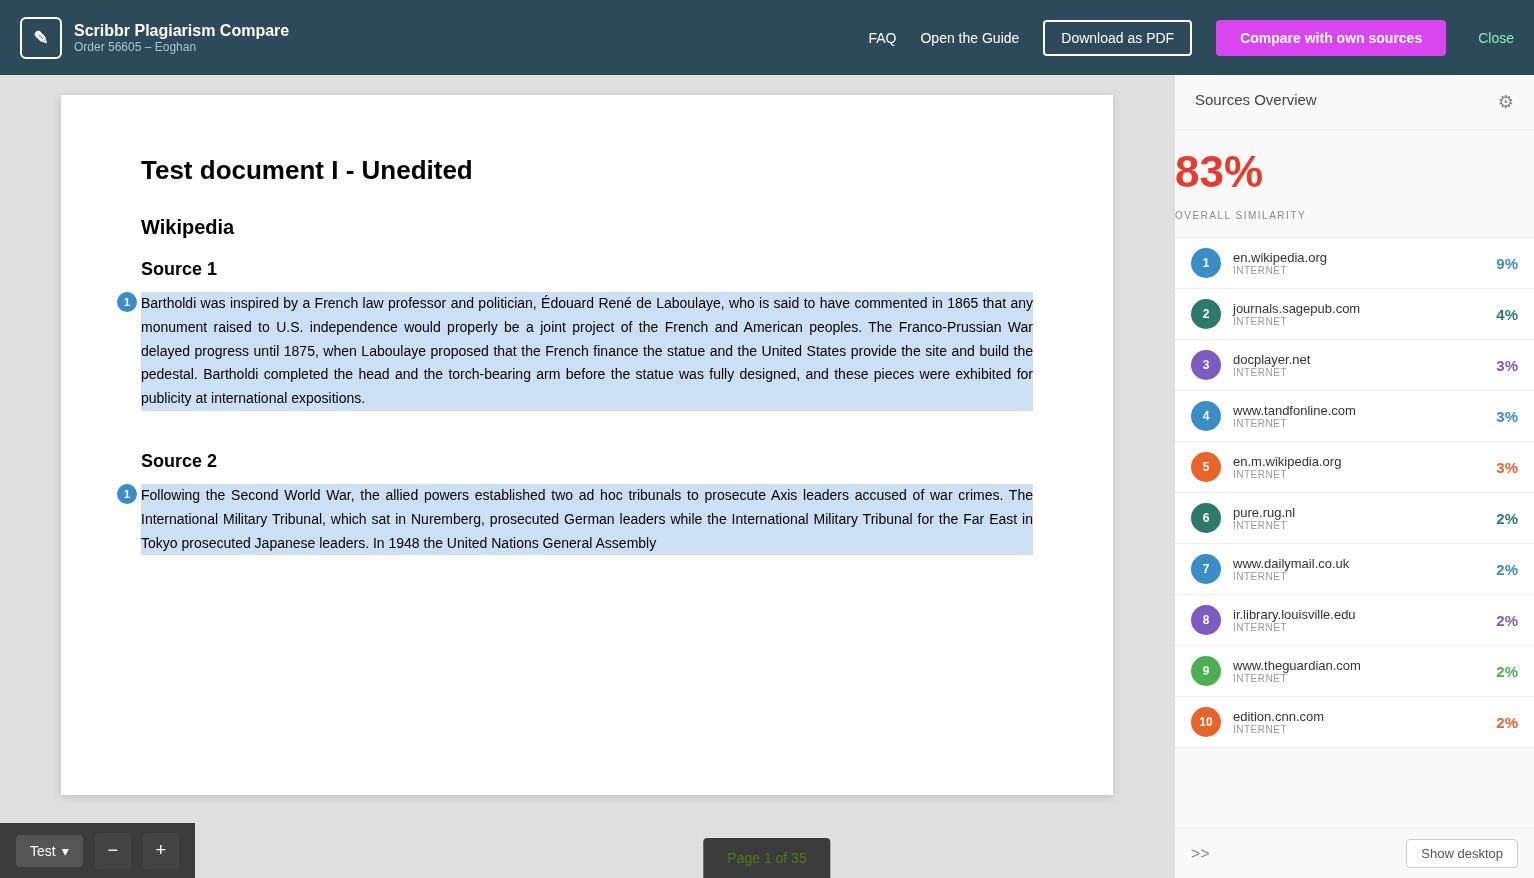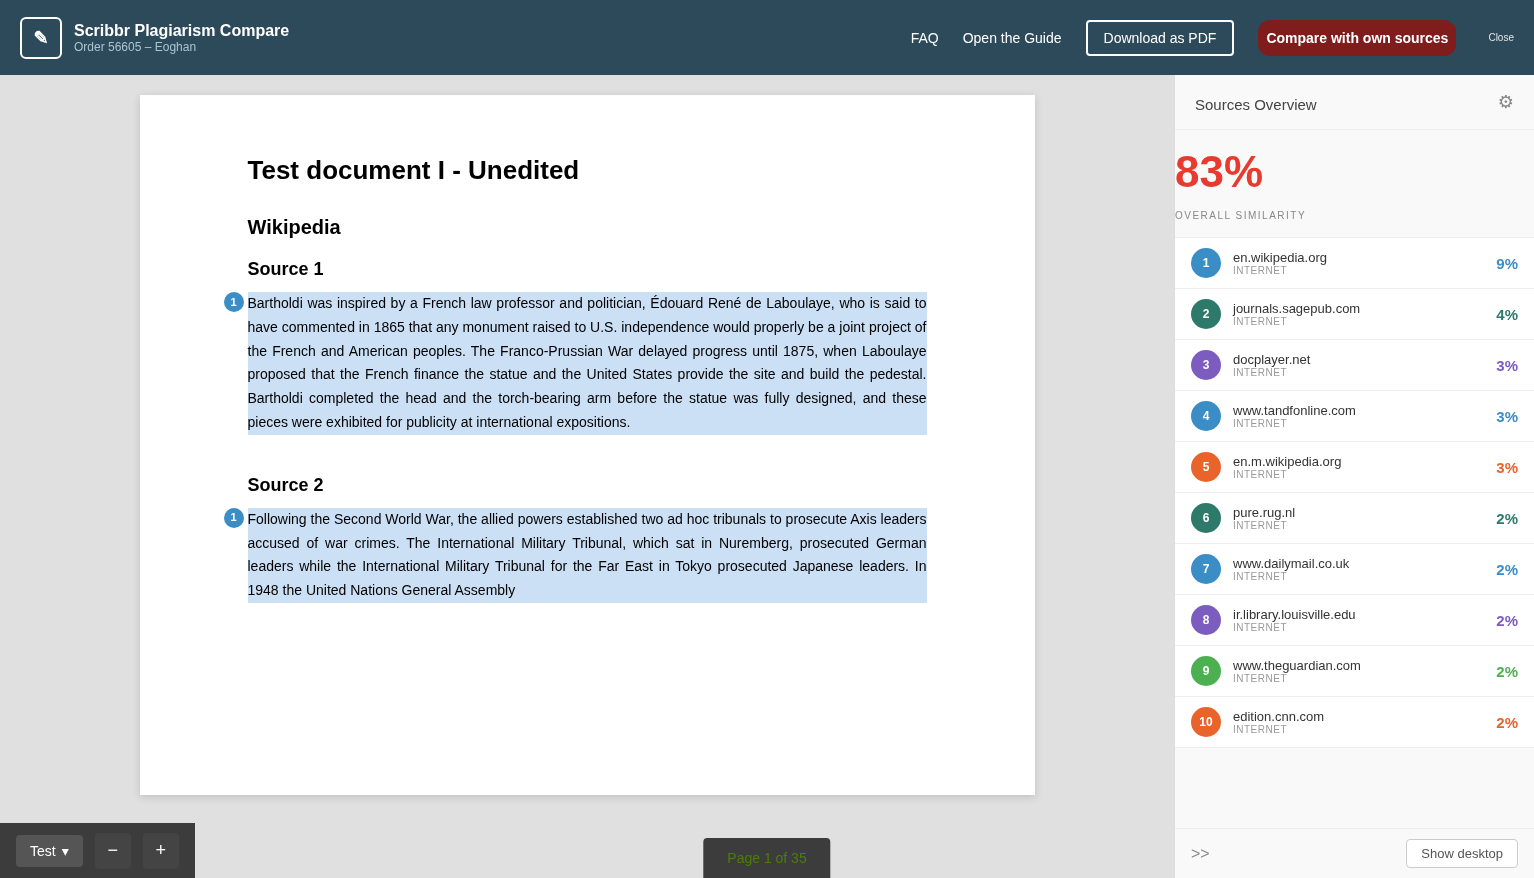--- a/index.html
+++ b/index.html
@@ -57,32 +57,32 @@
     .btn-outline {
       border: 2px solid white;
       background: transparent;
       color: white;
       padding: 8px 16px;
       border-radius: 4px;
       font-size: 14px;
       cursor: pointer;
     }
     .btn-orange {
-      background: #7f1d1d;
+      background: #d946ef;
       border: none;
       color: white;
-      padding: 10px 8px;
-      border-radius: 12px;
+      padding: 10px 24px;
+      border-radius: 4px;
       font-size: 14px;
       font-weight: bold;
       cursor: pointer;
     }
     .header-close {
-      color: #e5e5e5;
-      font-size: 10px;
+      color: #86efac;
+      font-size: 14px;
       cursor: pointer;
       margin-left: 8px;
     }
 
     
     .main-layout {
       display: flex;
       height: calc(878px - 75px);
     }
 
@@ -91,23 +91,23 @@
       flex: 1;
       overflow-y: auto;
       background: #e0e0e0;
       position: relative;
       display: flex;
       flex-direction: column;
     }
     .doc-paper {
       background: white;
       margin: 20px auto;
-      width: 895px;
+      width: 1052px;
       min-height: 700px;
-      padding: 60px 108px;
+      padding: 60px 80px;
       box-shadow: 0 2px 8px rgba(0,0,0,0.15);
       position: relative;
     }
     .doc-title {
       font-size: 26px;
       font-weight: bold;
       margin-bottom: 30px;
     }
     .doc-section-title {
       font-size: 20px;
@@ -202,21 +202,21 @@
       width: 360px;
       background: #f9f9f9;
       border-left: 1px solid #ddd;
       display: flex;
       flex-direction: column;
       overflow: hidden;
       position: relative;
     }
     .sidebar-header {
       display: flex;
-      align-items: flex-end;
+      align-items: flex-start;
       justify-content: space-between;
       padding: 16px 20px;
       border-bottom: 1px solid #eee;
     }
     .sidebar-title {
       font-size: 15px;
       color: #444;
       font-weight: normal;
     }
     .gear-icon {

